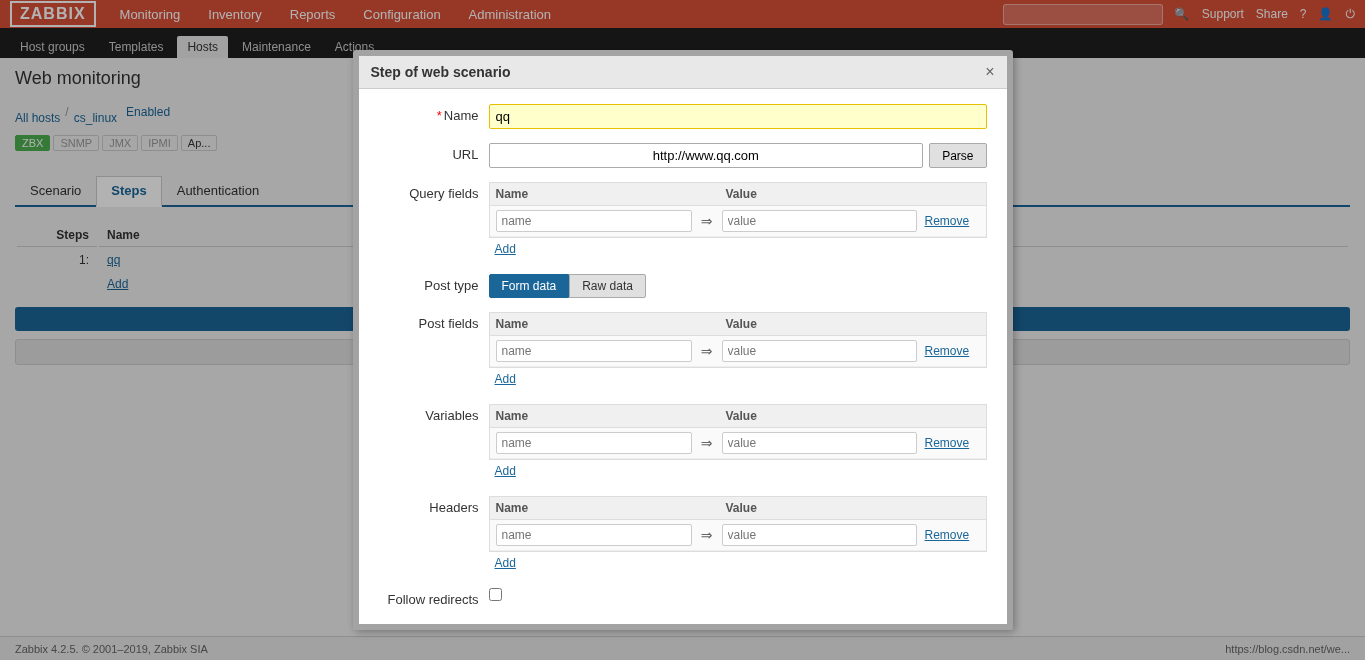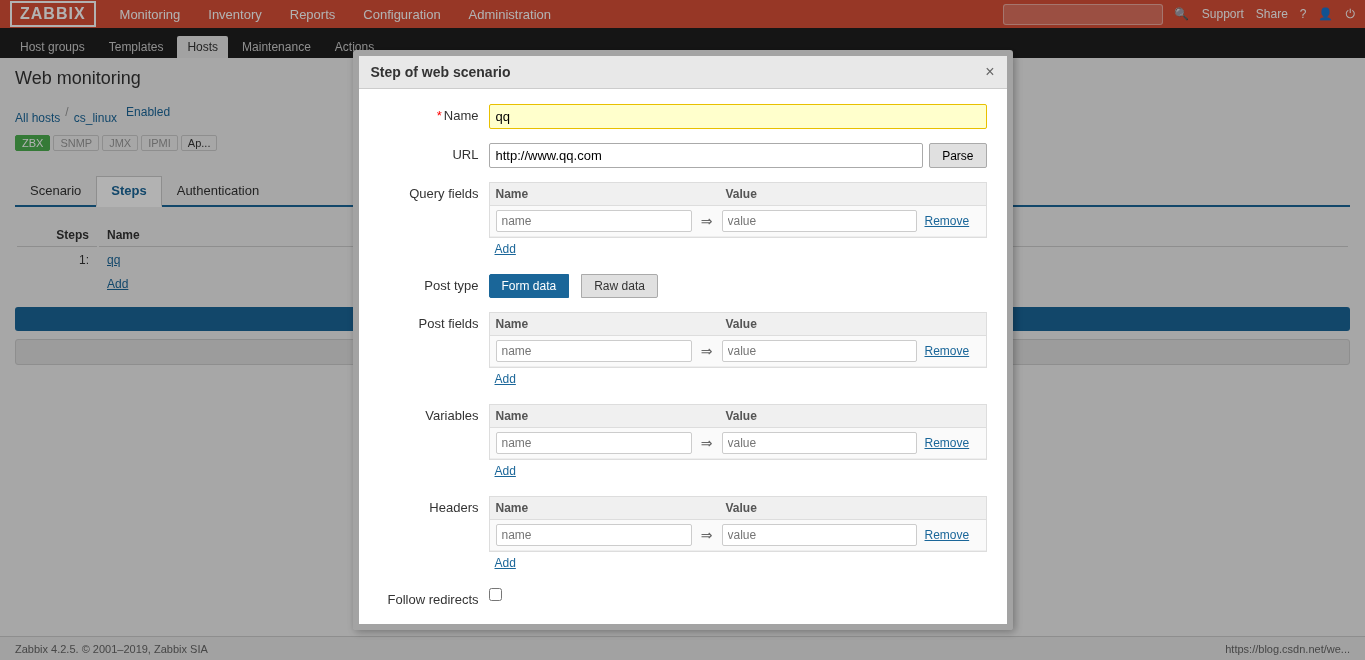--- a/index.html
+++ b/index.html
@@ -232,21 +232,21 @@
       border: 1px solid #aaa;
       border-radius: 2px;
       font-size: 13px;
     }
     .form-input.highlighted { border-color: #e8c000; background: #ffffcc; }
 
     .url-row {
       display: flex;
       gap: 6px;
     }
-    .url-row .form-input { flex: 1; }
+    .url-row .form-input { flex: 1; text-align: center; }
     .btn-parse {
       padding: 4px 12px;
       background: #e0e0e0;
       border: 1px solid #aaa;
       border-radius: 2px;
       cursor: pointer;
       font-size: 12px;
       white-space: nowrap;
     }
 
@@ -290,21 +290,21 @@
       text-decoration: underline;
       cursor: pointer;
       font-size: 12px;
       padding: 4px 6px;
       display: block;
     }
 
     
     .post-type-group {
       display: flex;
-      gap: 12px;
+      gap: 0;
     }
     .post-type-btn {
       padding: 4px 12px;
       border: 1px solid #aaa;
       cursor: pointer;
       font-size: 12px;
       background: #e0e0e0;
       color: #333;
     }
     .post-type-btn.active {

